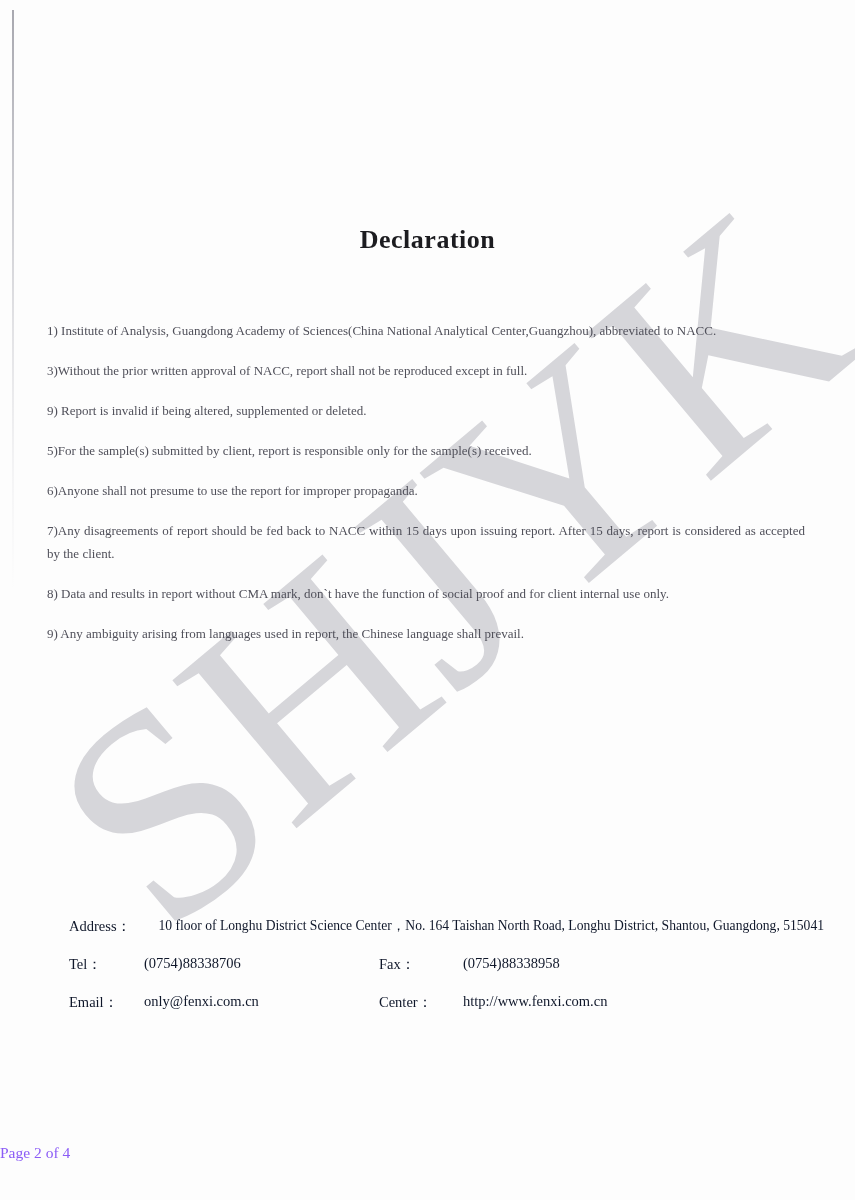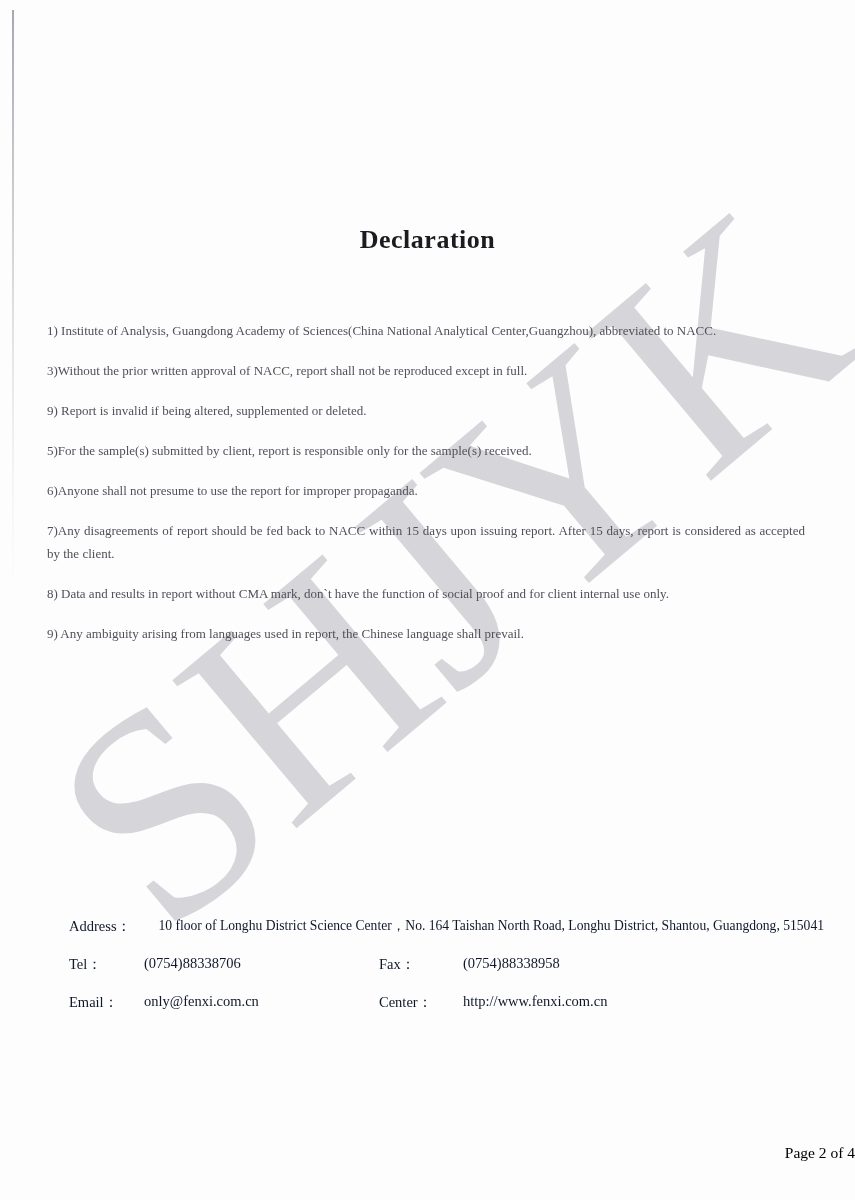--- a/index.html
+++ b/index.html
@@ -86,23 +86,23 @@
   .footer-row .val2 { position: absolute; left: 447px; top: 0; }
   .row-address { top: 897px; }
   .row-address .val1 { font-size: 13.6px; width: 680px; white-space: nowrap; text-align: right; }
   .row-tel     { top: 935px; }
   .row-email   { top: 973px; }
   .page-number {
     position: absolute;
     top: 1124px;
     left: 0;
     width: 100%;
-    text-align: right;
+    text-align: left;
     font-size: 15.5px;
-    color: #000000;
+    color: #8b5cf6;
   }
 </style>
 </head>
 <body>
 
 <div class="page">
 
   <div class="scan-edge"></div>
 
   <div class="watermark">SHJYK</div>

